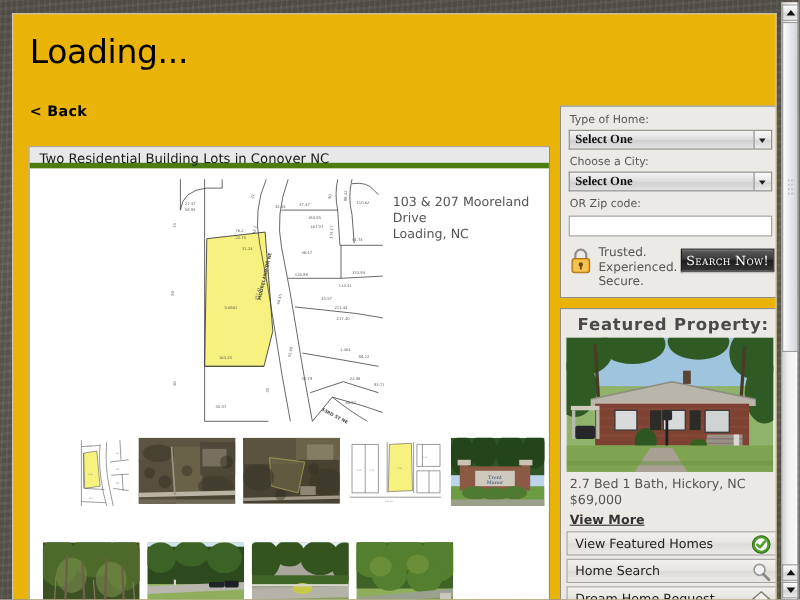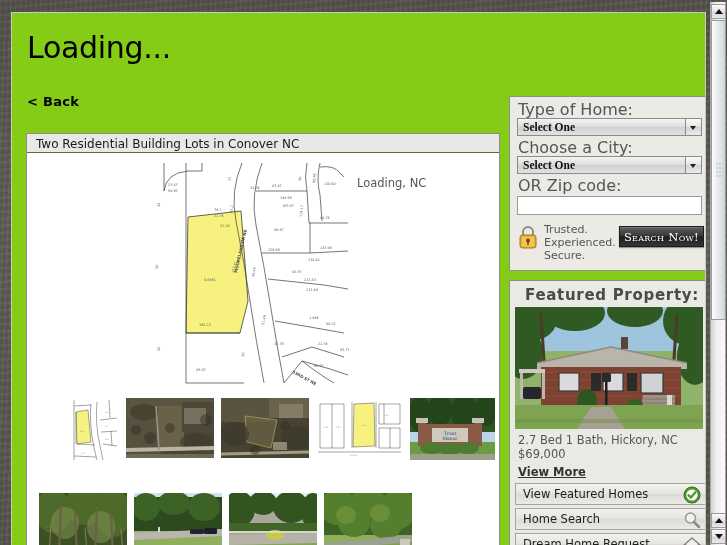--- a/index.html
+++ b/index.html
@@ -21,21 +21,21 @@
       repeating-linear-gradient(92deg, rgba(255,255,255,0.035) 0px, rgba(255,255,255,0.035) 1px, rgba(0,0,0,0.04) 2px, rgba(0,0,0,0.04) 5px),
       repeating-linear-gradient(175deg, rgba(255,255,255,0.03) 0px, rgba(255,255,255,0.03) 2px, rgba(0,0,0,0.05) 3px, rgba(0,0,0,0.05) 7px),
       linear-gradient(180deg, #56524c 0%, #625e57 40%, #58544e 100%);
   }
 
   
   .page {
     position: absolute;
     left: 11px; top: 12px;
     width: 695px; height: 533px;
-    background: #84cc16;
+    background: #eab308;
     border: 1px solid #c9c9c9;
     border-bottom: none;
     overflow: hidden;
   }
 
   .loading-title {
     font-size: 30px;
     font-weight: 400;
     color: #000;
     margin: 20px 0 0 15px;
@@ -57,21 +57,21 @@
   .listing-panel {
     position: absolute;
     left: 14px; top: 120px;
     width: 474px; height: 420px;
     border: 1px solid #8d8d8d;
     background: #fff;
   }
   .listing-header {
     height: 19px;
     background: #e8e8e8;
-    border-bottom: 1px solid #4d7c0f;
+    border-bottom: 5px solid #4d7c0f;
     font-size: 12px;
     color: #1a1a1a;
     padding: 2px 0 0 9px;
     line-height: 17px;
   }
 
   .listing-body { position: relative; height: 400px; }
 
   
   .plat-wrap {
@@ -113,21 +113,21 @@
     left: 497px; top: 83px;
     width: 203px;
   }
   .side-box {
     border: 1px solid #8d8d8d;
     background: #eceae5;
     padding: 6px 7px 8px 7px;
     margin-bottom: 9px;
   }
   .field-label {
-    font-size: 16px;
+    font-size: 10px;
     color: #555;
     margin: 0 0 2px 1px;
     line-height: 13px;
   }
   .select-wrap {
     position: relative;
     width: 185px; height: 18px;
     margin-bottom: 5px;
     display: flex;
     font-family: Liberation Serif, serif;
@@ -402,20 +402,21 @@
             <text x="158" y="56" transform="rotate(-84 158 56)">174.17</text>
           </g>
           <g fill="#4a4a4a" font-family="DejaVu Sans, sans-serif" font-size="4" font-weight="bold">
             <text x="93" y="112" transform="rotate(-77 93 112)">MOORELAND DR NE</text>
             <text x="148" y="212" transform="rotate(28 148 212)">53RD ST NE</text>
           </g>
         </svg>
       </div>
 
       <div class="address-block">
+        <div>103 &amp; 207 Mooreland Drive</div>
         <div>Loading, NC</div>
       </div>
 
       <div class="thumb-row thumb-row-1">
 
         <div class="thumb thumb-plat">
           <svg class="tsvg" viewBox="0 0 52 65" xmlns="http://www.w3.org/2000/svg">
             <rect width="52" height="65" fill="#fff"></rect>
             <g stroke="#4a4a4a" stroke-width="0.5" fill="none">
               <polygon points="9,14 21,12 24,44 10,46" fill="#f7f27f"></polygon>

